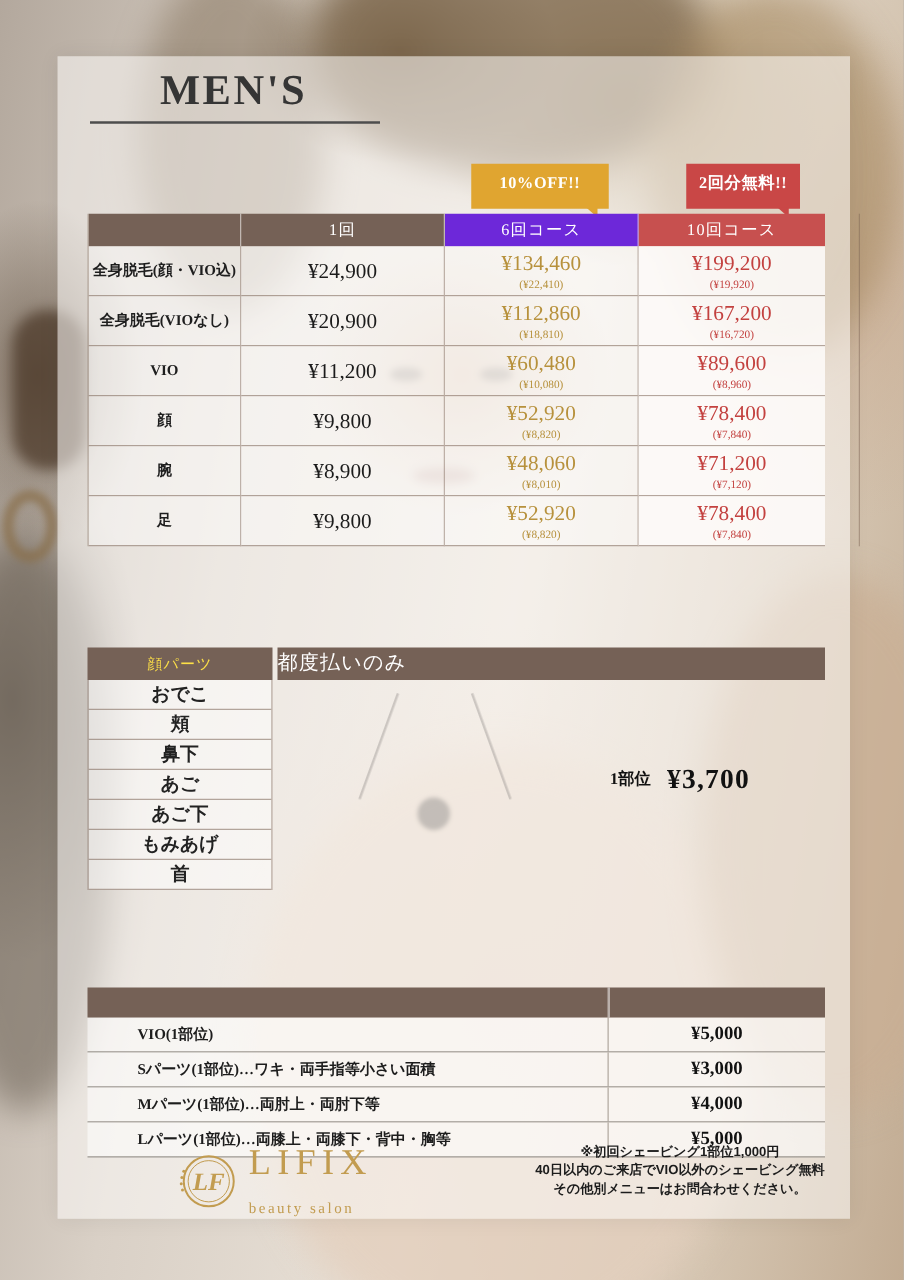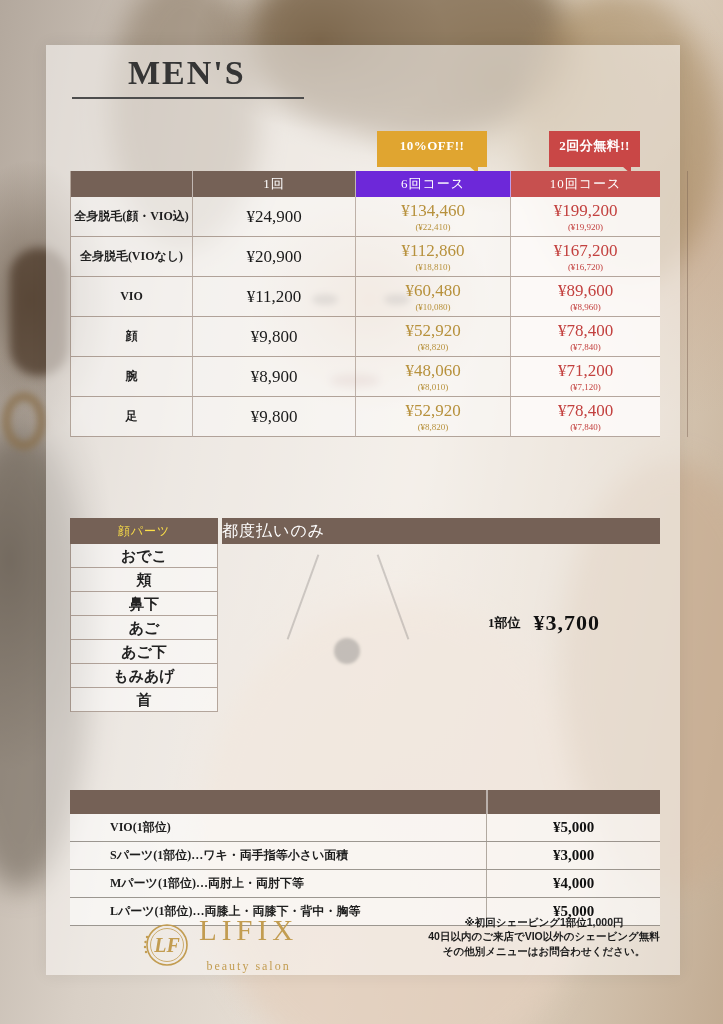--- a/index.html
+++ b/index.html
@@ -96,21 +96,21 @@
   .st-header-divider { position:absolute; left:416px; top:0; width:2px; height:100%; background:rgba(255,255,255,.5); }
   .st-row { display:grid; grid-template-columns:416px 174px; height:28px;
             background:rgba(255,255,255,.55); border-bottom:1px solid rgba(80,72,64,.55); }
   .st-label { padding-left:40px; font-size:12px; font-weight:bold; color:#1d1d1d;
               display:flex; align-items:center; }
   .st-price { display:flex; align-items:center; justify-content:center; font-size:15px; font-weight:bold;
               color:#111; border-left:1px solid rgba(160,150,140,.8); }
 
   
   .logo { position:absolute; left:142px; top:916px; display:flex; align-items:center; gap:9px; }
-  .logo-texts { display:flex; flex-direction:column; align-items:center; }
+  .logo-texts { display:flex; flex-direction:column; align-items:flex-start; }
   .logo-name { font-size:29px; color:#C29C50; letter-spacing:5px; line-height:1; }
   .logo-sub  { font-size:12px; color:#C29C50; letter-spacing:2px; margin-top:14px; }
   .notes { position:absolute; left:418px; top:915px; width:252px; text-align:center;
            font-family:"Liberation Sans","DejaVu Sans",sans-serif; font-weight:bold;
            font-size:10.5px; line-height:1.38; color:#1c1c1c; }
   .note-line { white-space:nowrap; }
 </style>
 </head>
 <body>
 

